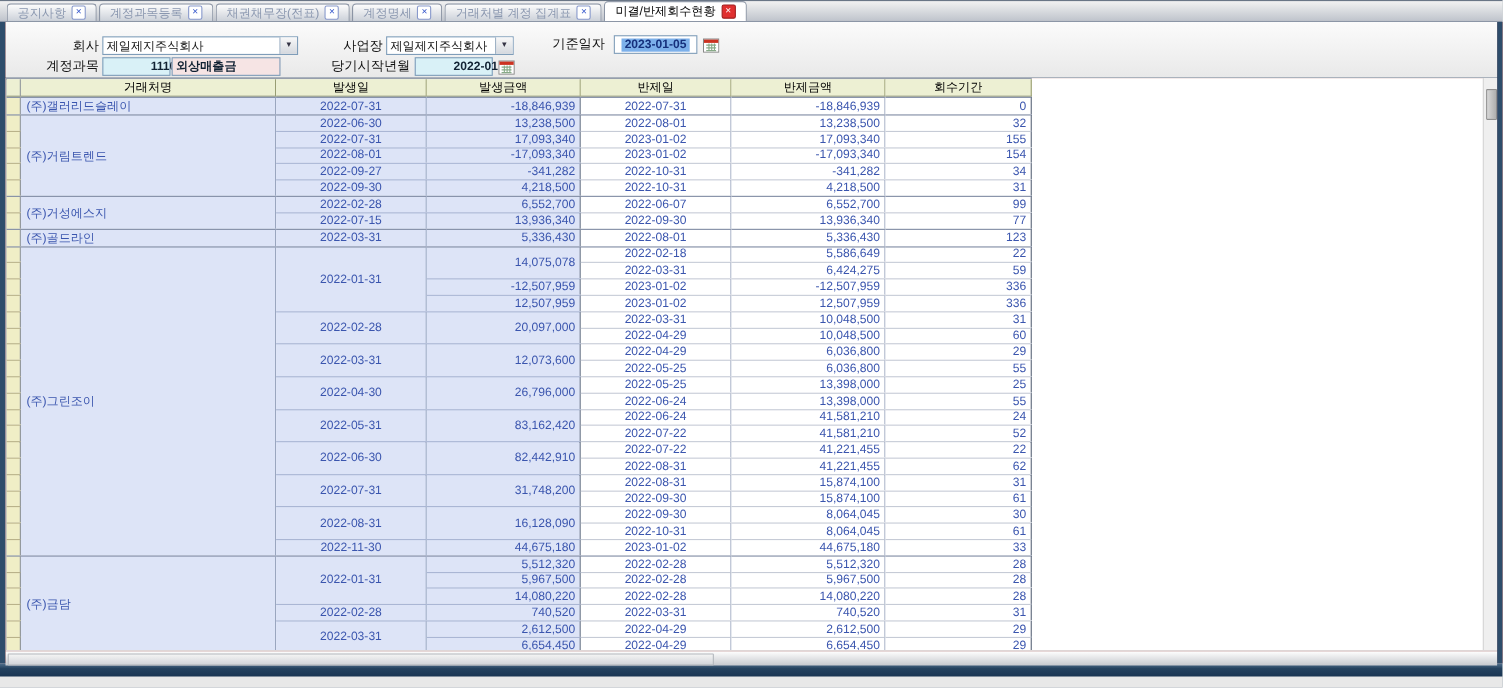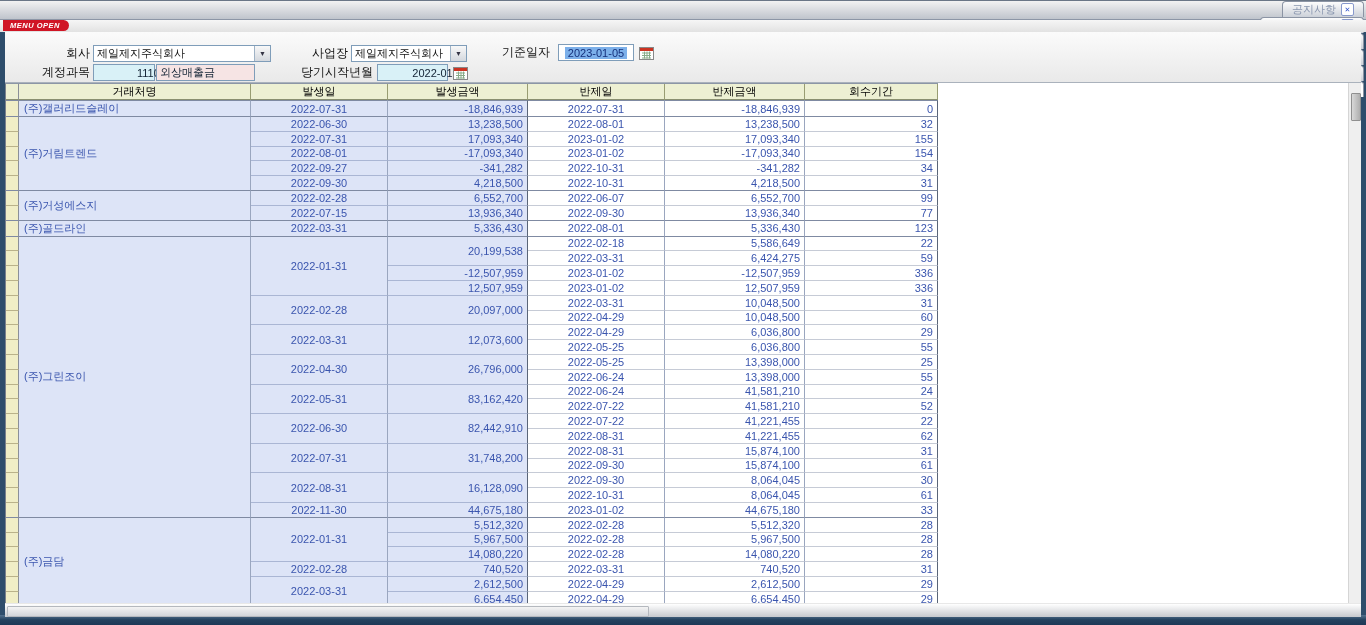--- a/index.html
+++ b/index.html
@@ -2,21 +2,21 @@
 <html><head>
 <meta charset="utf-8">
 <style>
   * { margin:0; padding:0; }
   html,body { width:1366px; height:625px; overflow:hidden; }
   body { font-family:"Liberation Sans","DejaVu Sans",sans-serif; background:#9aa4ae; }
   .window { position:relative; width:1366px; height:625px; background:#e8e8e8; }
 
   
   .tabbar { height:18px; background:linear-gradient(#f2f2f2,#bfc4cc); border-top:1px solid #6a7686;
-            border-bottom:1px solid #8c96a6; display:flex; align-items:flex-end; padding-left:6px;flex-direction:column; }
+            border-bottom:1px solid #8c96a6; display:flex; align-items:flex-end; padding-left:6px; }
   .tab { display:flex; align-items:center; gap:5px; height:15px; padding:0 9px;
          background:linear-gradient(#fdfdfd,#ccd1d9); border:1px solid #8b94a4; border-bottom:none;
          border-radius:4px 4px 0 0; margin-right:2px; font-size:11px; color:#8a97af; white-space:nowrap; }
   .tab.active { background:#ffffff; color:#000; height:17px; }
   .tab-close { display:inline-block; width:11px; height:11px; line-height:11px; text-align:center;
                font-size:7px; background:#fff; color:#3355cc; border:1px solid #8899cc; border-radius:2px; }
   .tab.active .tab-close { background:#e03030; color:#fff; border-color:#a02020; }
 
   
   .menubar { height:12px; background:linear-gradient(#f6f6f6,#e2e2e2); position:relative; }
@@ -30,21 +30,21 @@
   
   .filter-panel { position:relative; height:50px; background:linear-gradient(#fbfbfb,#e9e9e9);
                   border-bottom:1px solid #aab2bc; }
   .flabel { position:absolute; font-size:12px; color:#111; text-align:right; line-height:17px; white-space:nowrap; }
   .select { position:absolute; height:17px; background:#fff; border:1px solid #7f9db9; display:flex;
             align-items:center; font-size:11px; color:#111; box-sizing:border-box; }
   .sel-text { flex:1; padding-left:3px; overflow:hidden; white-space:nowrap; }
   .sel-arrow { width:15px; height:100%; background:linear-gradient(#f8f8f8,#d4d8de); border-left:1px solid #9fb2c5;
                font-size:7px; color:#334; display:flex; align-items:center; justify-content:center; }
   .input { position:absolute; height:17px; border:1px solid #7f9db9; background:#fff; font-size:11px;
-           color:#123; display:flex; align-items:center; box-sizing:border-box; }
+           color:#123; display:flex; align-items:center; box-sizing:border-box;font-weight:bold; }
   .cyan { background:#d9f1f7;padding-left:40px; }
   .pink { background:#f6e4e4; }
   .center { justify-content:center; }
   .input span { padding:0 3px; white-space:nowrap; }
   .sel-hl { background:#7cb0ea; color:#15307c; }
   .cal { position:absolute; width:15px; height:14px; cursor:pointer; }
 
   
   .grid-area { position:relative; height:520px; background:#fff; overflow:hidden; }
   table { border-collapse:separate; border-spacing:0; table-layout:fixed; width:932px;
@@ -99,23 +99,20 @@
       <div class="tab">
         <span>거래처별 계정 집계표</span>
         <span class="tab-close">✕</span>
       </div>
       <div class="tab active">
         <span>미결/반제회수현황</span>
         <span class="tab-close">✕</span>
       </div>
     </div>
 
-  <div class="menubar">
-    <div class="menu-open">MENU OPEN</div>
-  </div>
 
   <div class="content">
 
     <div class="filter-panel">
       <span class="flabel" style="left:25px;top:13px;width:60px">회사</span>
       <div class="select" style="left:88px;top:13px;width:178px">
         <span class="sel-text">제일제지주식회사</span>
         <span class="sel-arrow">▼</span>
       </div>
       <span class="flabel" style="left:293px;top:13px;width:50px">사업장</span>
@@ -251,21 +248,21 @@
               <td class="dt">2022-03-31</td>
               <td class="am">5,336,430</td>
               <td class="sd">2022-08-01</td>
               <td class="sa">5,336,430</td>
               <td class="pd">123</td>
             </tr>
             <tr class="gs">
               <td class="gut"></td>
               <td class="co" rowspan="19">(주)그린조이</td>
               <td class="dt" rowspan="4">2022-01-31</td>
-              <td class="am" rowspan="2">20,199,538</td>
+              <td class="am" rowspan="2">14,075,078</td>
               <td class="sd">2022-02-18</td>
               <td class="sa">5,586,649</td>
               <td class="pd">22</td>
             </tr>
             <tr>
               <td class="gut"></td>
               <td class="sd">2022-03-31</td>
               <td class="sa">6,424,275</td>
               <td class="pd">59</td>
             </tr>

